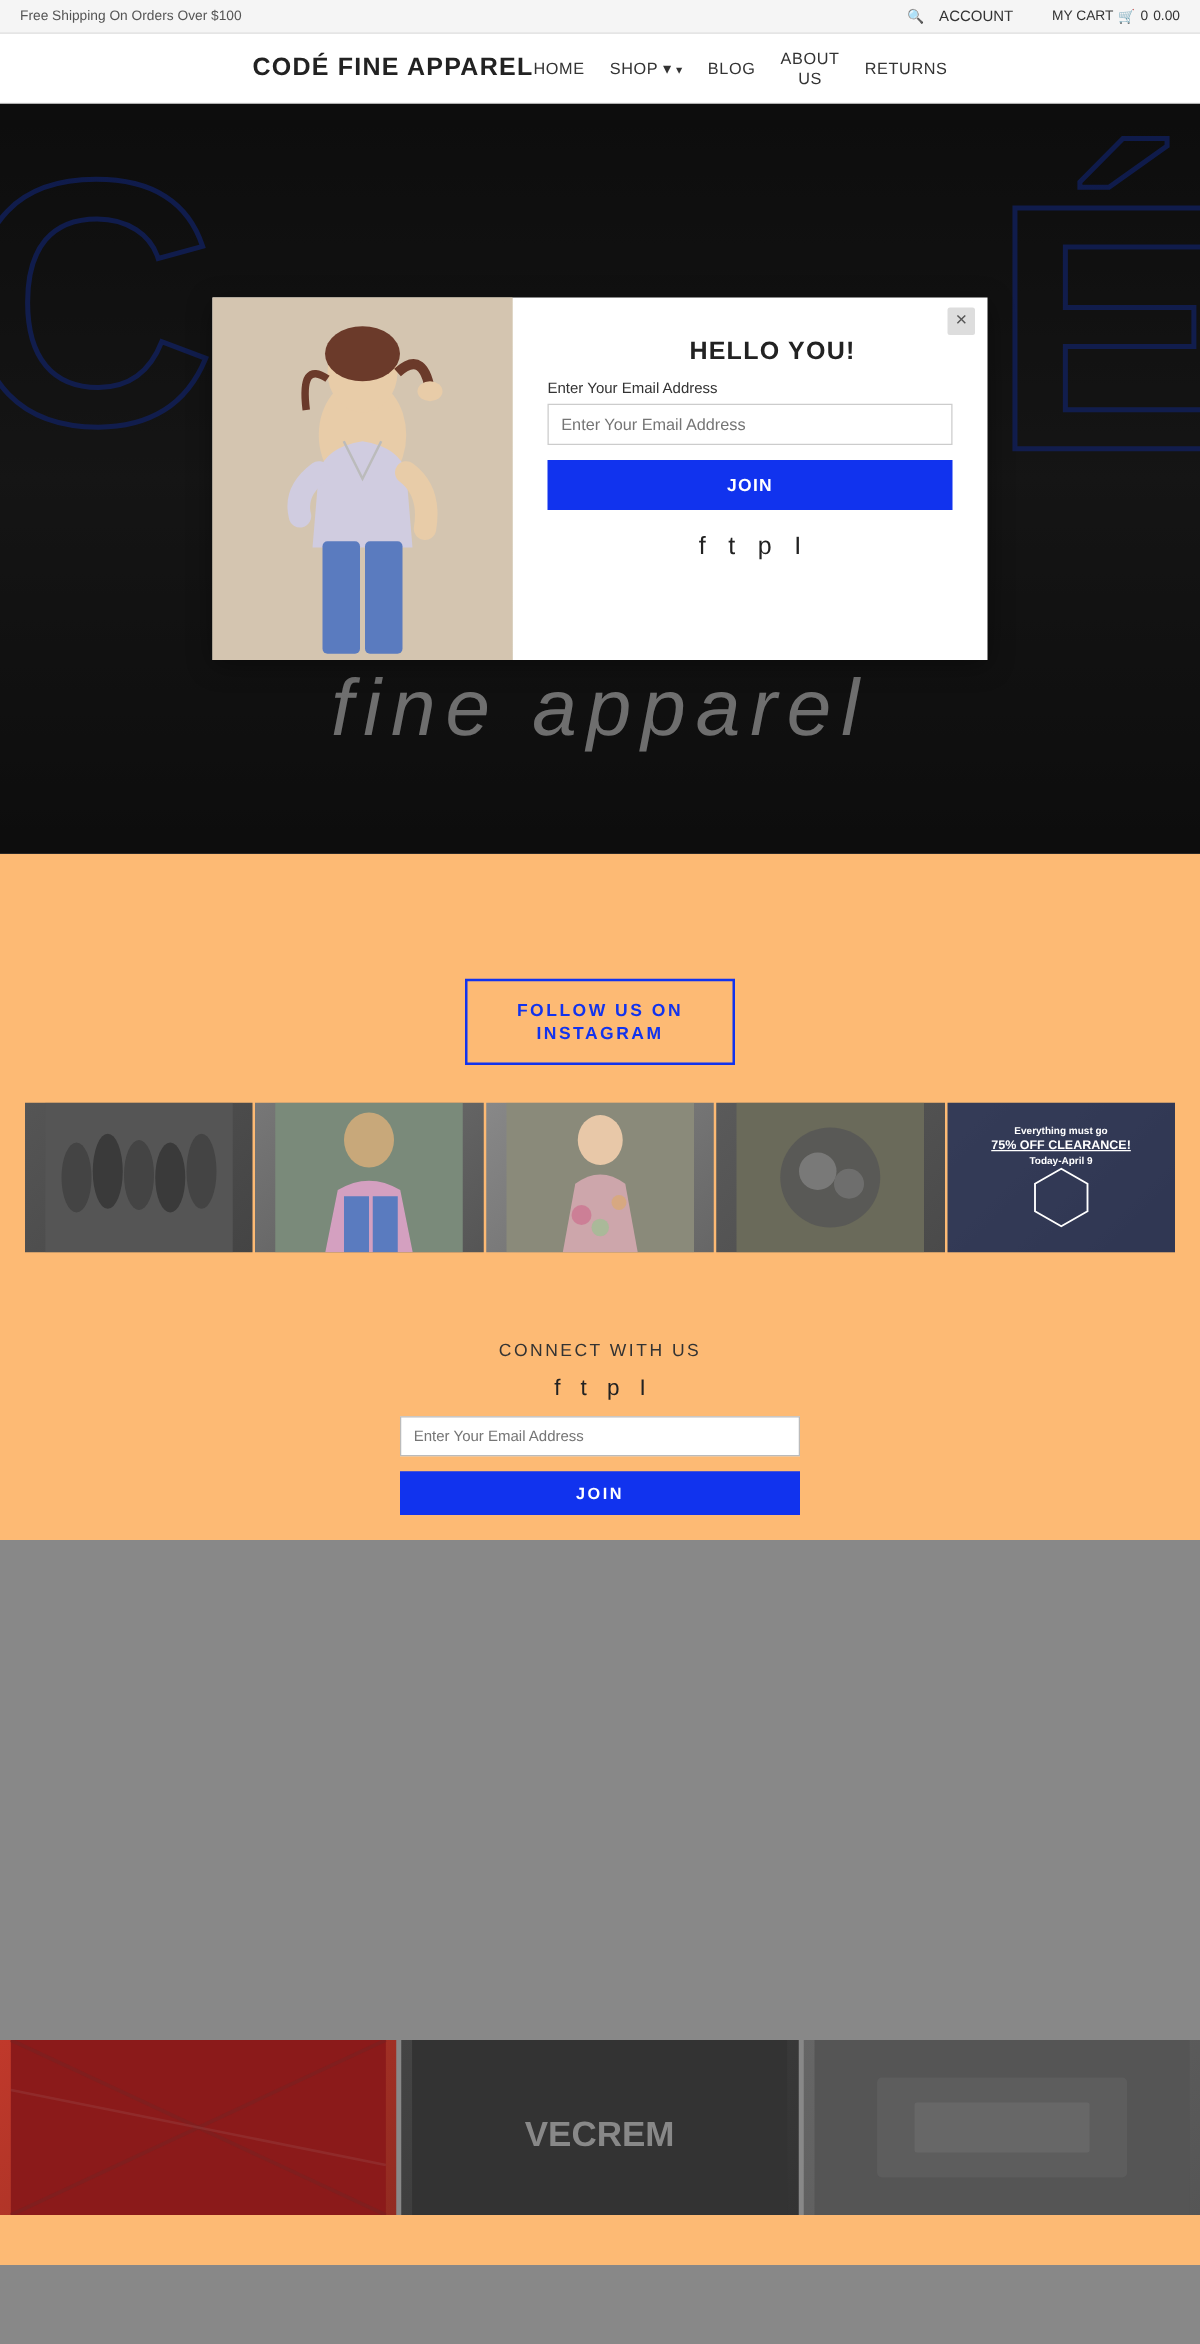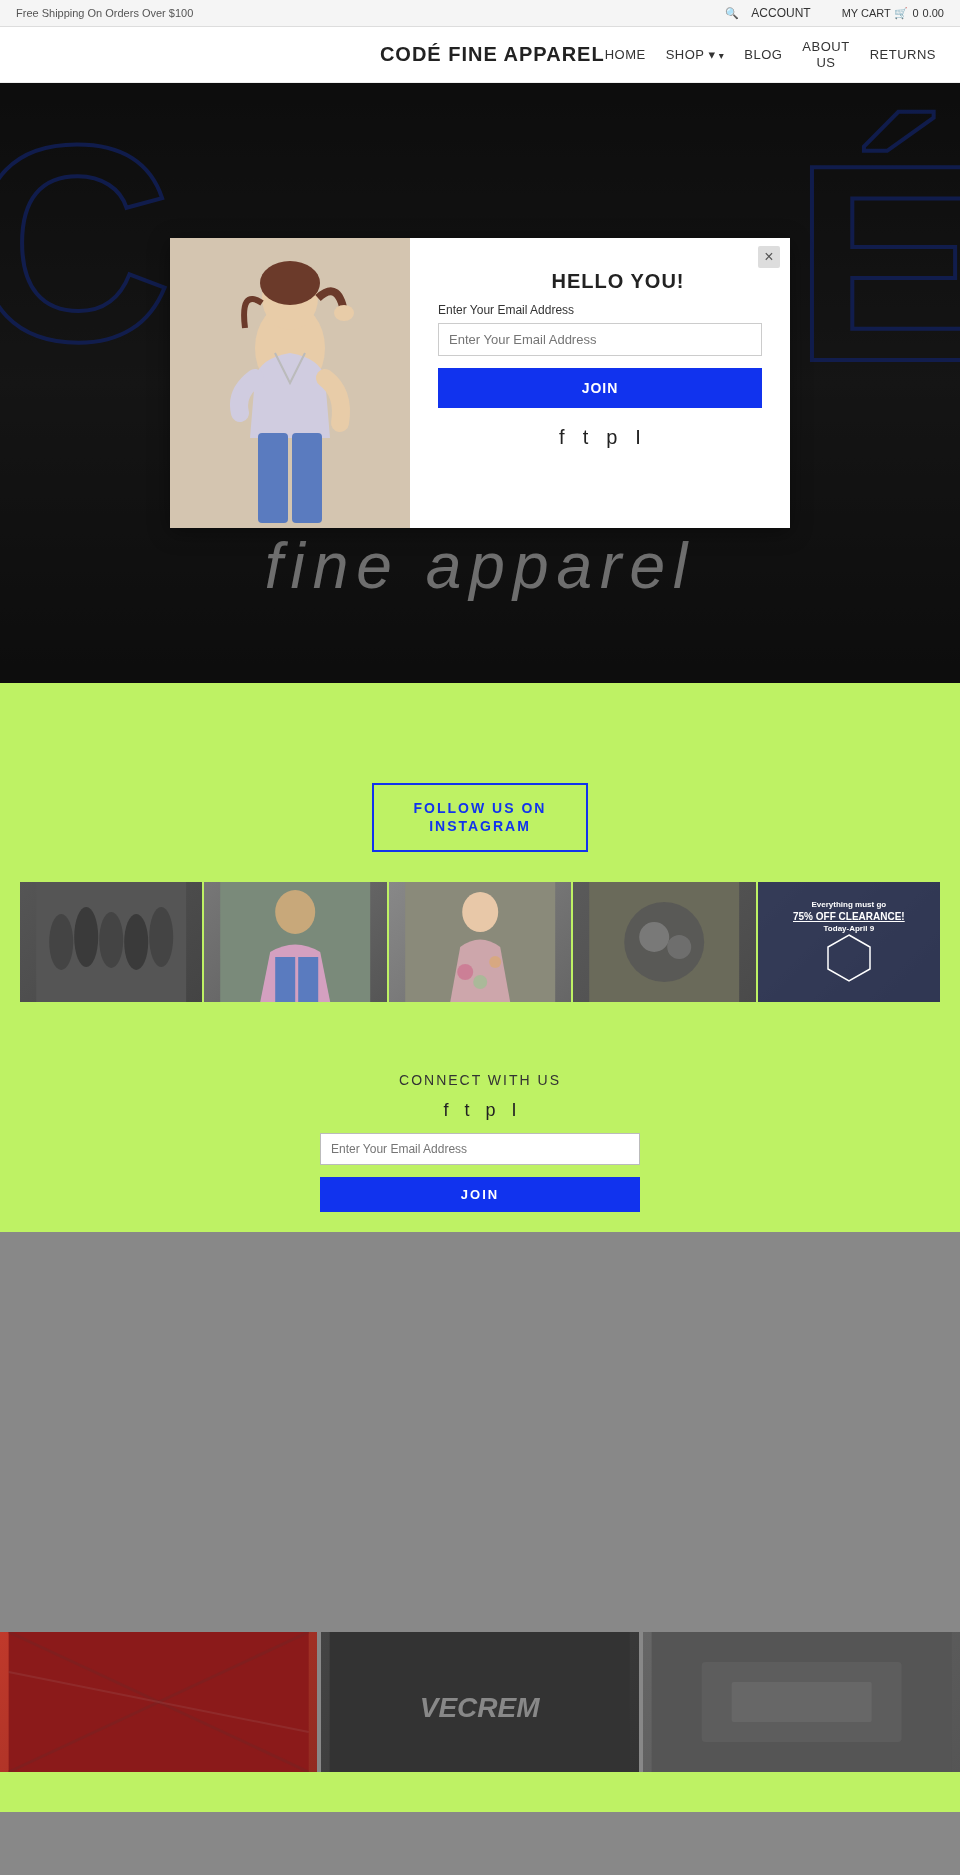--- a/index.html
+++ b/index.html
@@ -18,21 +18,21 @@
     }
     .top-bar-left { color: #555; font-size: 11px; }
     .top-bar-right { display: flex; align-items: center; gap: 12px; font-size: 11px; color: #333; }
     .cart-info { display: flex; align-items: flex-start; gap: 4px; padding-left: 19px; }
 
     
     .header {
       background: #fff;
       display: flex;
       align-items: center;
-      justify-content: flex-end;
+      justify-content: center;
       padding: 12px 24px;
       border-bottom: 1px solid #eee;
     }
     .site-title {
       font-size: 20px;
       font-weight: 700;
       letter-spacing: 1px;
       color: #222;
       text-transform: uppercase;
     }
@@ -204,21 +204,21 @@
       align-items: center;
     }
     .social-icon {
       font-size: 20px;
       color: #222;
       cursor: pointer;
     }
 
     
     .content-area {
-      background: #bef264;
+      background: #fdba74;
       padding: 60px 0 40px;
     }
 
     
     .instagram-section {
       display: flex;
       flex-direction: column;
       align-items: center;
       padding: 40px 20px 20px;
     }
@@ -307,21 +307,20 @@
     
     .spacer { background: #888; height: 400px; }
 
     
     .product-grid {
       display: flex;
       width: 100%;
       background: #888;
       gap: 4px;
       padding: 0 0 0 0;
-      font-style: italic;
     }
     .product-card {
       flex: 1;
       height: 140px;
       background: #555;
       overflow: hidden;
     }
     .product-card-1 { background: linear-gradient(135deg, #c0392b 0%, #922b21 100%); }
     .product-card-2 { background: linear-gradient(135deg, #444 0%, #333 100%); }
     .product-card-3 { background: linear-gradient(135deg, #666 0%, #555 100%); }

